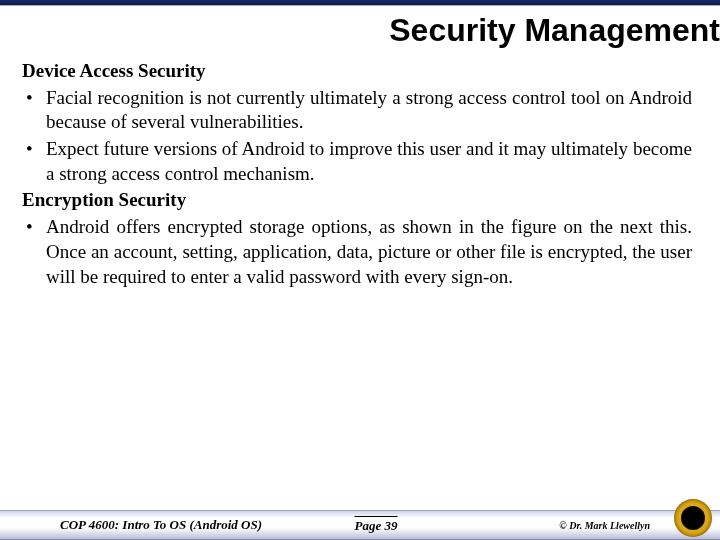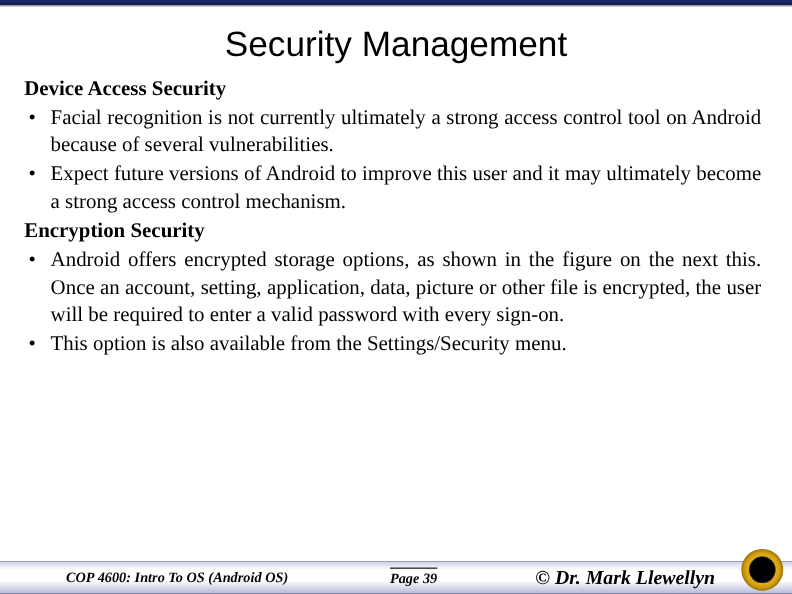--- a/index.html
+++ b/index.html
@@ -12,24 +12,24 @@
     overflow: hidden;
   }
   .top-band {
     height: 6px;
     background: linear-gradient(to bottom, #1a2a6c 0%, #0d1a4a 100%);
     border-bottom: 1px solid #aaa;
   }
   .title {
     font-family: Arial, Helvetica, sans-serif;
     font-size: 32px;
-    font-weight: 400;
+    font-weight: 700;
     color: #000;
-    text-align: center;
-    margin-top: 16px;
+    text-align: right;
+    margin-top: 6px;
     margin-bottom: 10px;
   }
   .content {
     padding: 0 28px 0 22px;
     font-size: 19px;
     line-height: 1.3;
     color: #000;
   }
   .section-heading {
     font-weight: bold;
@@ -90,21 +90,21 @@
     border-top: 1px solid #000;
     padding-top: 1px;
     margin-left: 16px;
   }
   .footer-right {
     position: absolute;
     right: 70px;
     font-family: "Times New Roman", Times, serif;
     font-style: italic;
     font-weight: bold;
-    font-size: 18px;
+    font-size: 10px;
     color: #000;
   }
   .logo {
     position: absolute;
     right: 8px;
     bottom: 2px;
     width: 38px;
     height: 38px;
   }
   .logo-ring {
@@ -134,21 +134,20 @@
 
 <div class="content">
   <div class="section-heading">Device Access Security</div>
   <ul class="bullets">
     <li>Facial recognition is not currently ultimately a strong access control tool on Android because of several vulnerabilities.</li>
     <li>Expect future versions of Android to improve this user and it may ultimately become a strong access control mechanism.</li>
   </ul>
   <div class="section-heading">Encryption Security</div>
   <ul class="bullets">
     <li>Android offers encrypted storage options, as shown in the figure on the next this.  Once an account, setting, application, data, picture or other file is encrypted, the user will be required to enter a valid password with every sign-on.</li>
-    <li>This option is also available from the Settings/Security menu.</li>
   </ul>
 </div>
 
 <div class="footer-wrap">
   <div class="footer-band">
     <div class="footer-left">COP 4600: Intro To OS  (Android OS)</div>
     <div class="footer-center">Page 39</div>
     <div class="footer-right">© Dr. Mark Llewellyn</div>
     <div class="logo">
       <div class="logo-ring">

